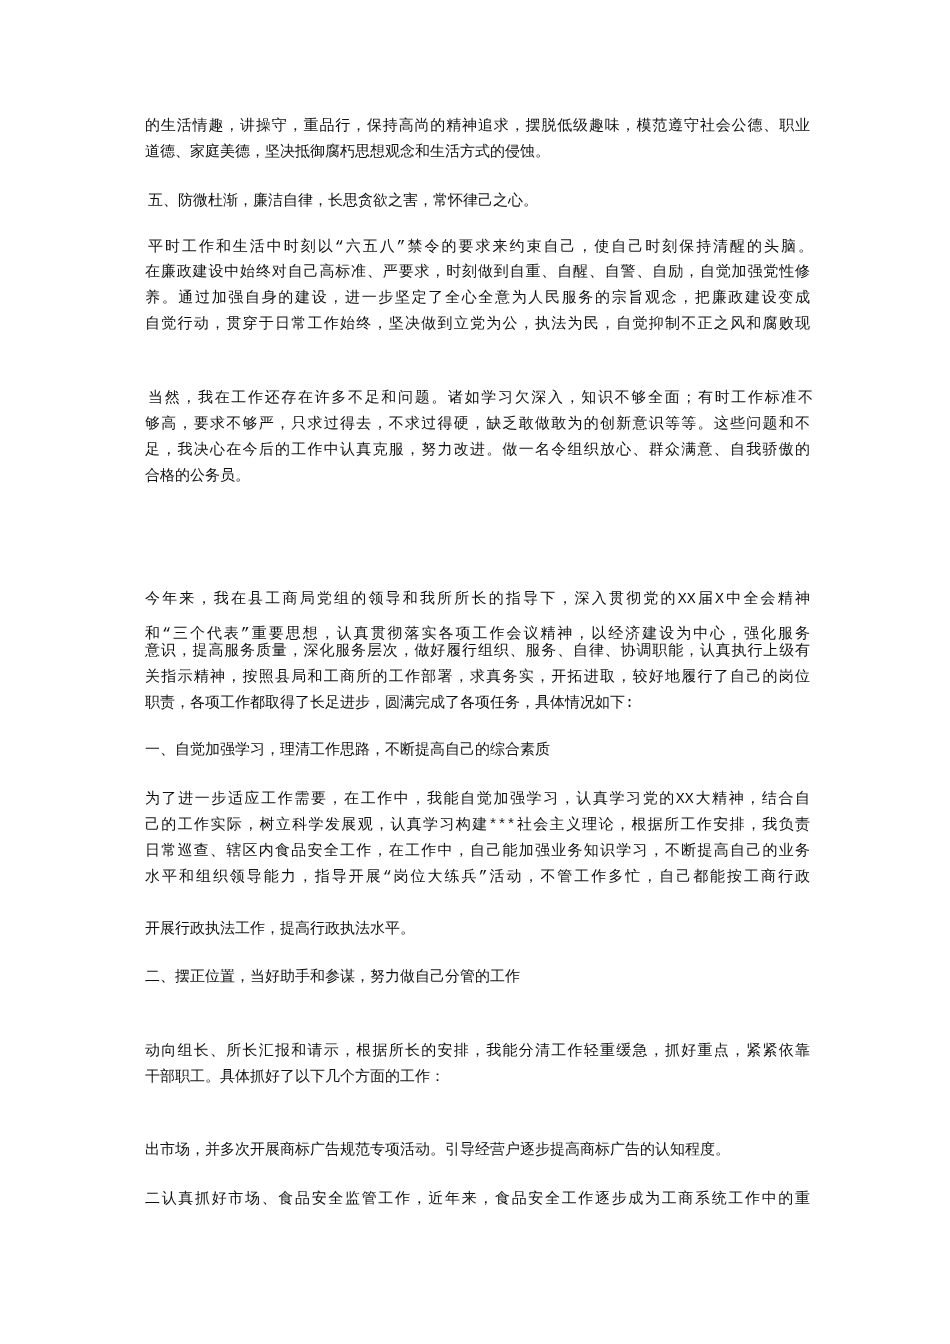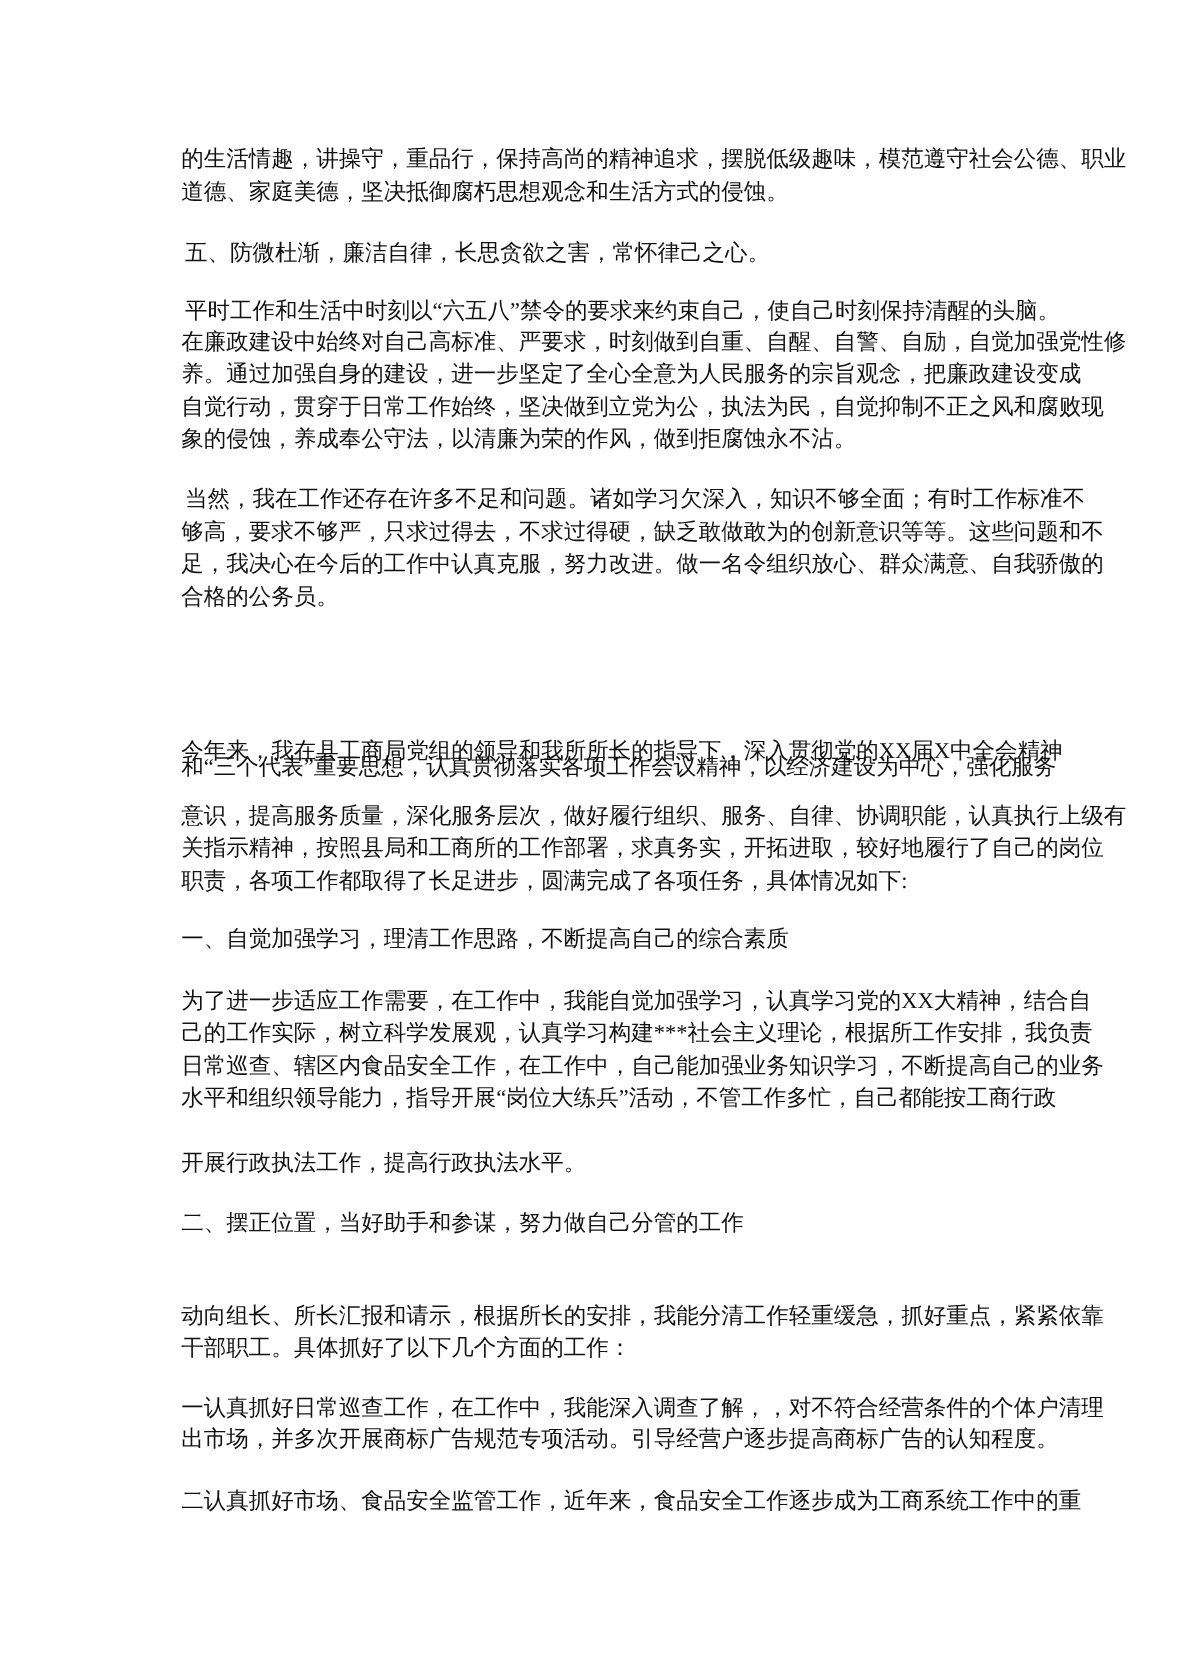--- a/index.html
+++ b/index.html
@@ -18,22 +18,22 @@
       left: 0;
       top: 0;
       width: 950px;
       height: 1344px;
       background: #ffffff;
     }
     .line {
       position: absolute;
       left: 145px;
       width: 665px;
-      font-family: Liberation Serif, serif;
-      font-size: 18px;
+      font-family: Liberation Mono, monospace;
+      font-size: 15px;
       line-height: 18px;
       color: #111111;
       white-space: nowrap;
       text-align: justify;
       text-align-last: justify;
       letter-spacing: 0px;
     }
     .line.last {
       text-align-last: left;
     }
@@ -48,45 +48,43 @@
 
   <div class="line" style="top:118px">的生活情趣，讲操守，重品行，保持高尚的精神追求，摆脱低级趣味，模范遵守社会公德、职业</div>
   <div class="line last" style="top:144px">道德、家庭美德，坚决抵御腐朽思想观念和生活方式的侵蚀。</div>
 
   <div class="line last indent" style="top:193px">五、防微杜渐，廉洁自律，长思贪欲之害，常怀律己之心。</div>
 
   <div class="line indent" style="top:239px">平时工作和生活中时刻以“六五八”禁令的要求来约束自己，使自己时刻保持清醒的头脑。</div>
   <div class="line" style="top:264px">在廉政建设中始终对自己高标准、严要求，时刻做到自重、自醒、自警、自励，自觉加强党性修</div>
   <div class="line" style="top:290px">养。通过加强自身的建设，进一步坚定了全心全意为人民服务的宗旨观念，把廉政建设变成</div>
   <div class="line" style="top:316px">自觉行动，贯穿于日常工作始终，坚决做到立党为公，执法为民，自觉抑制不正之风和腐败现</div>
-  <div class="line last" style="top:342px">象的侵蚀，养成奉公守法，以清廉为荣的作风，做到拒腐蚀永不沾。</div>
 
   <div class="line indent" style="top:390px">当然，我在工作还存在许多不足和问题。诸如学习欠深入，知识不够全面；有时工作标准不</div>
   <div class="line" style="top:416px">够高，要求不够严，只求过得去，不求过得硬，缺乏敢做敢为的创新意识等等。这些问题和不</div>
   <div class="line" style="top:442px">足，我决心在今后的工作中认真克服，努力改进。做一名令组织放心、群众满意、自我骄傲的</div>
   <div class="line last" style="top:468px">合格的公务员。</div>
 
 
   <div class="line" style="top:591px">今年来，我在县工商局党组的领导和我所所长的指导下，深入贯彻党的XX届X中全会精神</div>
-  <div class="line" style="top:604px">和“三个代表”重要思想，认真贯彻落实各项工作会议精神，以经济建设为中心，强化服务</div>
+  <div class="line" style="top:626px">和“三个代表”重要思想，认真贯彻落实各项工作会议精神，以经济建设为中心，强化服务</div>
   <div class="line" style="top:643px">意识，提高服务质量，深化服务层次，做好履行组织、服务、自律、协调职能，认真执行上级有</div>
   <div class="line" style="top:669px">关指示精神，按照县局和工商所的工作部署，求真务实，开拓进取，较好地履行了自己的岗位</div>
   <div class="line last" style="top:742px">一、自觉加强学习，理清工作思路，不断提高自己的综合素质</div>
 
   <div class="line last" style="top:695px">职责，各项工作都取得了长足进步，圆满完成了各项任务，具体情况如下:</div>
 
   <div class="line" style="top:791px">为了进一步适应工作需要，在工作中，我能自觉加强学习，认真学习党的XX大精神，结合自</div>
   <div class="line" style="top:817px">己的工作实际，树立科学发展观，认真学习构建***社会主义理论，根据所工作安排，我负责</div>
   <div class="line" style="top:843px">日常巡查、辖区内食品安全工作，在工作中，自己能加强业务知识学习，不断提高自己的业务</div>
   <div class="line" style="top:869px">水平和组织领导能力，指导开展“岗位大练兵”活动，不管工作多忙，自己都能按工商行政</div>
   <div class="line last" style="top:921px">开展行政执法工作，提高行政执法水平。</div>
 
   <div class="line last" style="top:969px">二、摆正位置，当好助手和参谋，努力做自己分管的工作</div>
 
   <div class="line" style="top:1043px">动向组长、所长汇报和请示，根据所长的安排，我能分清工作轻重缓急，抓好重点，紧紧依靠</div>
   <div class="line last" style="top:1069px">干部职工。具体抓好了以下几个方面的工作：</div>
 
-  <div class="line" style="top:1117px">一认真抓好日常巡查工作，在工作中，我能深入调查了解，，对不符合经营条件的个体户清理</div>
   <div class="line last" style="top:1142px">出市场，并多次开展商标广告规范专项活动。引导经营户逐步提高商标广告的认知程度。</div>
 
   <div class="line" style="top:1191px">二认真抓好市场、食品安全监管工作，近年来，食品安全工作逐步成为工商系统工作中的重</div>
 
 </div>
 
 </body></html>

